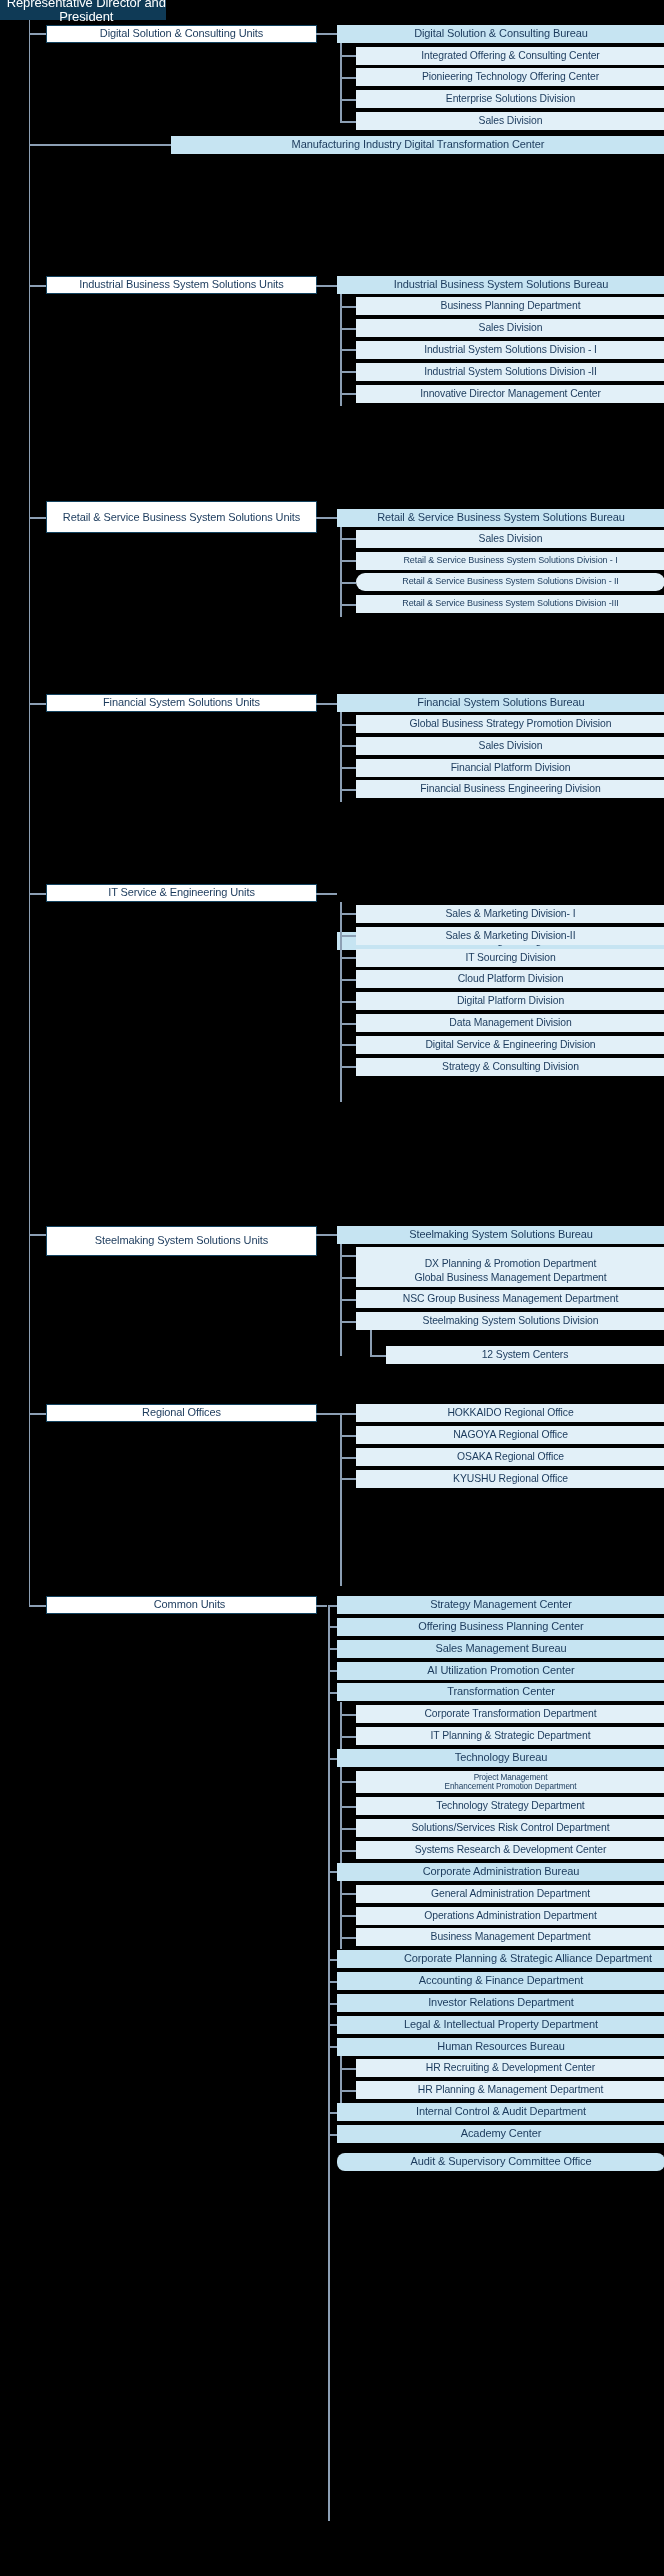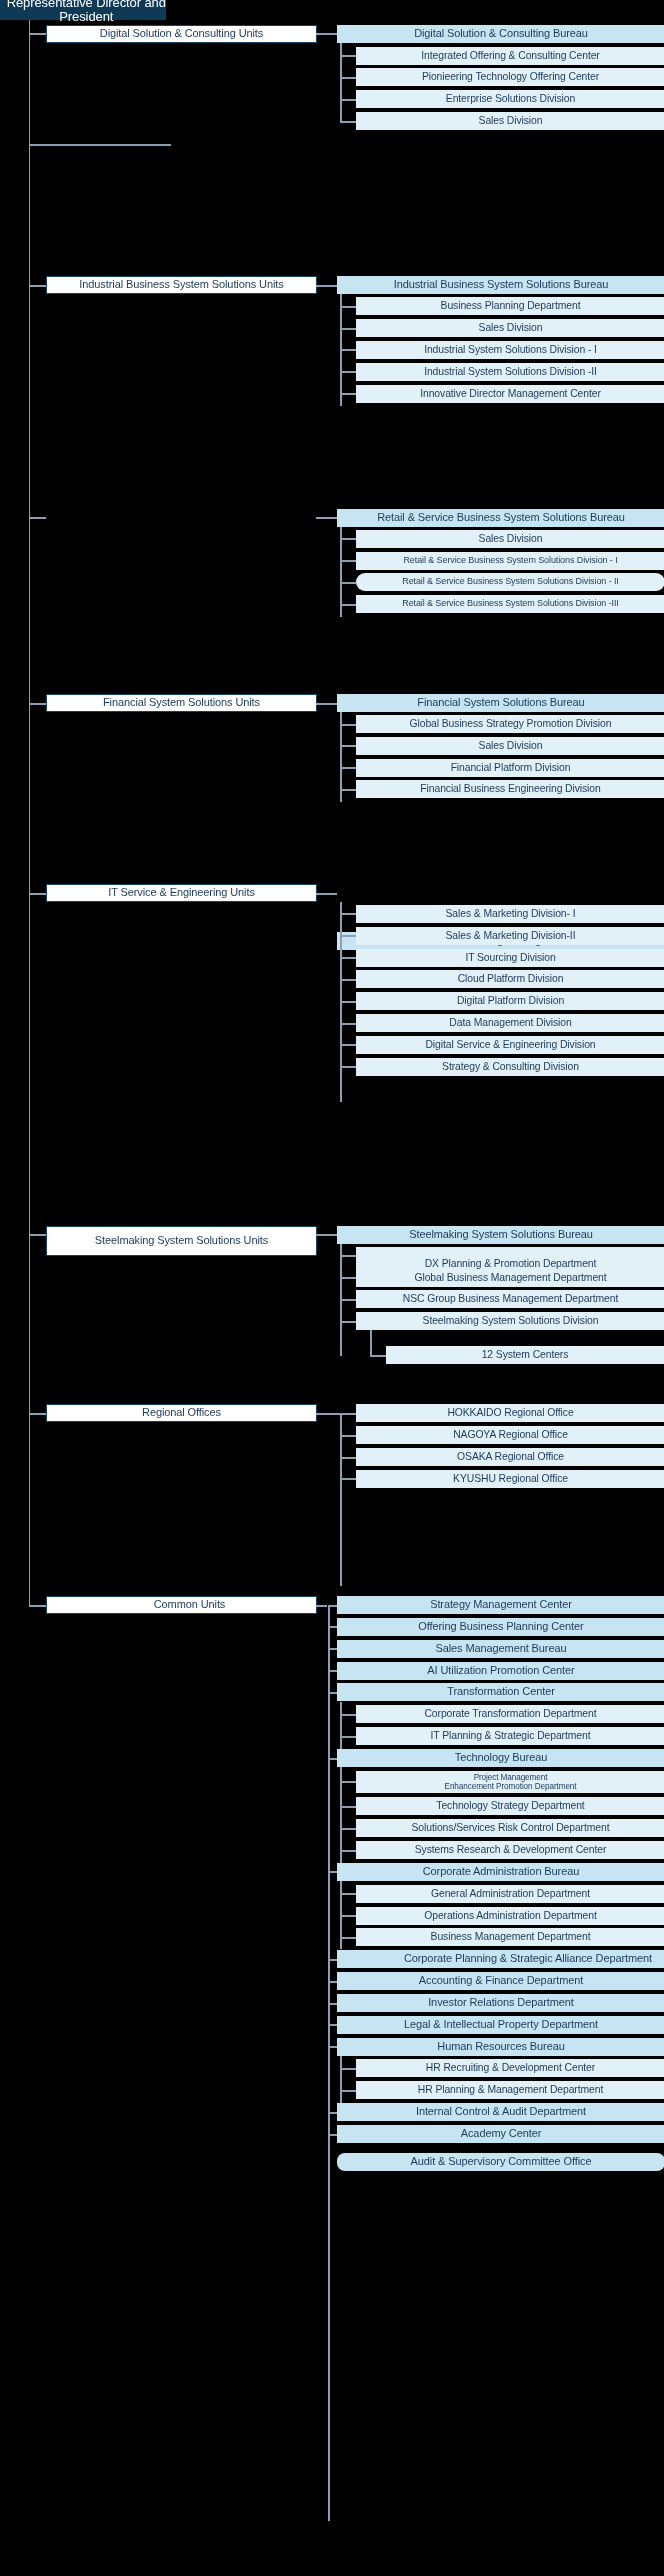--- a/index.html
+++ b/index.html
@@ -51,38 +51,40 @@
   <div class="box dept" style="left: 356px; top: 47px; width: 309px; height: 18px; background: rgb(226, 240, 248); color: rgb(27, 58, 92);">Integrated Offering &amp; Consulting Center</div>
   <div class="ln h" style="left: 340px; top: 77px; width: 16px; background: rgb(140, 159, 180);"></div>
   <div class="box dept" style="left: 356px; top: 68px; width: 309px; height: 18px; background: rgb(226, 240, 248); color: rgb(27, 58, 92);">Pionieering Technology Offering Center</div>
   <div class="ln h" style="left: 340px; top: 99px; width: 16px; background: rgb(140, 159, 180);"></div>
   <div class="box dept" style="left: 356px; top: 90px; width: 309px; height: 18px; background: rgb(226, 240, 248); color: rgb(27, 58, 92);">Enterprise Solutions Division</div>
   <div class="ln h" style="left: 340px; top: 121px; width: 16px; background: rgb(140, 159, 180);"></div>
   <div class="ln v" style="left: 340px; top: 43px; height: 78px; background: rgb(140, 159, 180);"></div>
   <div class="box dept" style="left: 356px; top: 112px; width: 309px; height: 18px; background: rgb(226, 240, 248); color: rgb(27, 58, 92);">Sales Division</div>
 
   <div class="ln h" style="left: 28.5px; top: 144px; width: 142px; background: rgb(140, 159, 180);"></div>
+  <div class="box bureau" style="left: 171px; top: 136px; width: 494px; height: 18px; background: rgb(198, 228, 242); color: rgb(27, 58, 92);">Manufacturing Industry Digital Transformation Center</div>
 
   <div class="ln h" style="left: 28.5px; top: 285px; width: 17px; background: rgb(140, 159, 180);"></div>
   <div class="box unit" style="left: 46px; top: 276px; width: 271px; height: 18px; background: rgb(255, 255, 255); border-color: rgb(20, 67, 95); color: rgb(27, 58, 92);">Industrial Business System Solutions Units</div>
   <div class="ln h" style="left: 316px; top: 285px; width: 21px; background: rgb(140, 159, 180);"></div>
   <div class="box bureau" style="left: 337px; top: 276px; width: 328px; height: 18px; background: rgb(198, 228, 242); color: rgb(27, 58, 92);">Industrial Business System Solutions Bureau</div>
   <div class="ln v" style="left: 340px; top: 294px; height: 112px; background: rgb(140, 159, 180);"></div>
   <div class="ln h" style="left: 340px; top: 306px; width: 16px; background: rgb(140, 159, 180);"></div>
   <div class="box dept" style="left: 356px; top: 297px; width: 309px; height: 18px; background: rgb(226, 240, 248); color: rgb(27, 58, 92);">Business Planning Department</div>
   <div class="ln h" style="left: 340px; top: 328px; width: 16px; background: rgb(140, 159, 180);"></div>
   <div class="box dept" style="left: 356px; top: 319px; width: 309px; height: 18px; background: rgb(226, 240, 248); color: rgb(27, 58, 92);">Sales Division</div>
   <div class="ln h" style="left: 340px; top: 349px; width: 16px; background: rgb(140, 159, 180);"></div>
   <div class="box dept" style="left: 356px; top: 341px; width: 309px; height: 18px; background: rgb(226, 240, 248); color: rgb(27, 58, 92);">Industrial System Solutions Division - I</div>
   <div class="ln h" style="left: 340px; top: 371px; width: 16px; background: rgb(140, 159, 180);"></div>
   <div class="box dept" style="left: 356px; top: 363px; width: 309px; height: 18px; background: rgb(226, 240, 248); color: rgb(27, 58, 92);">Industrial System Solutions Division -II</div>
   <div class="ln h" style="left: 340px; top: 393px; width: 16px; background: rgb(140, 159, 180);"></div>
   <div class="box dept" style="left: 356px; top: 385px; width: 309px; height: 18px; background: rgb(226, 240, 248); color: rgb(27, 58, 92);">Innovative Director Management Center</div>
 
   <div class="ln h" style="left: 28.5px; top: 517px; width: 17px; background: rgb(140, 159, 180);"></div>
+  <div class="box unit two" style="left: 46px; top: 501px; width: 271px; height: 32px; background: rgb(255, 255, 255); border-color: rgb(20, 67, 95); color: rgb(27, 58, 92);">Retail &amp; Service Business System Solutions Units</div>
   <div class="ln h" style="left: 316px; top: 517px; width: 21px; background: rgb(140, 159, 180);"></div>
   <div class="box bureau" style="left: 337px; top: 509px; width: 328px; height: 18px; background: rgb(198, 228, 242); color: rgb(27, 58, 92);">Retail &amp; Service Business System Solutions Bureau</div>
   <div class="ln v" style="left: 340px; top: 527px; height: 90px; background: rgb(140, 159, 180);"></div>
   <div class="ln h" style="left: 340px; top: 538px; width: 16px; background: rgb(140, 159, 180);"></div>
   <div class="box dept" style="left: 356px; top: 530px; width: 309px; height: 18px; background: rgb(226, 240, 248); color: rgb(27, 58, 92);">Sales Division</div>
   <div class="ln h" style="left: 340px; top: 560px; width: 16px; background: rgb(140, 159, 180);"></div>
   <div class="box dept" style="left: 356px; top: 552px; width: 309px; height: 18px; font-size: 9px; background: rgb(226, 240, 248); color: rgb(27, 58, 92);">Retail &amp; Service Business System Solutions Division - I</div>
   <div class="ln h" style="left: 340px; top: 582px; width: 16px; background: rgb(140, 159, 180);"></div>
   <div class="box dept" style="left: 356px; top: 573px; width: 309px; height: 18px; font-size: 9px; background: rgb(226, 240, 248); color: rgb(27, 58, 92); border-radius: 9px;">Retail &amp; Service Business System Solutions Division - II</div>
   <div class="ln h" style="left: 340px; top: 604px; width: 16px; background: rgb(140, 159, 180);"></div>

